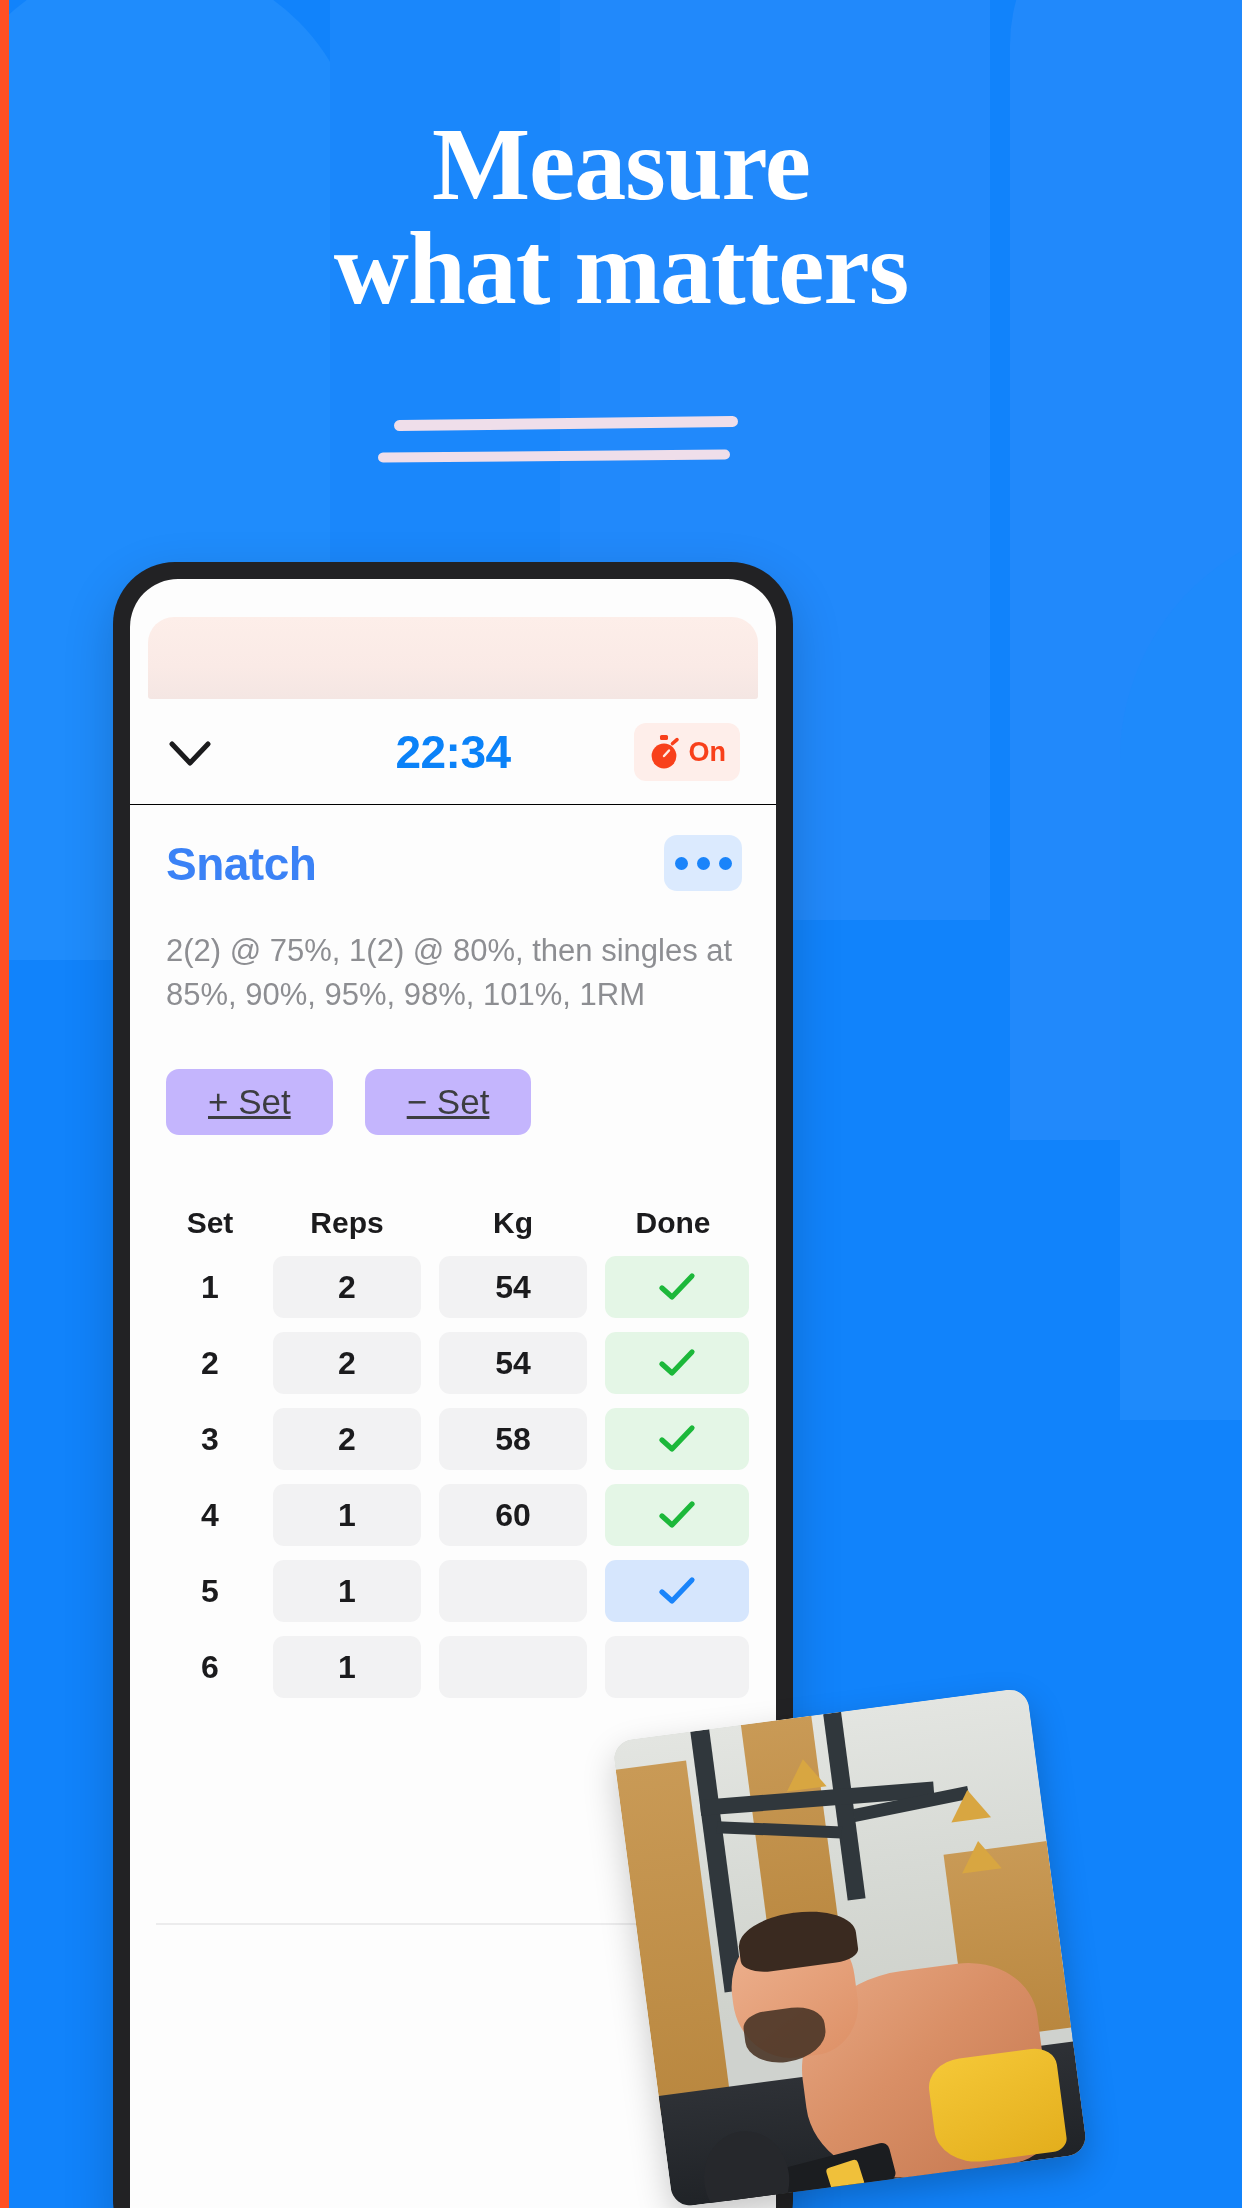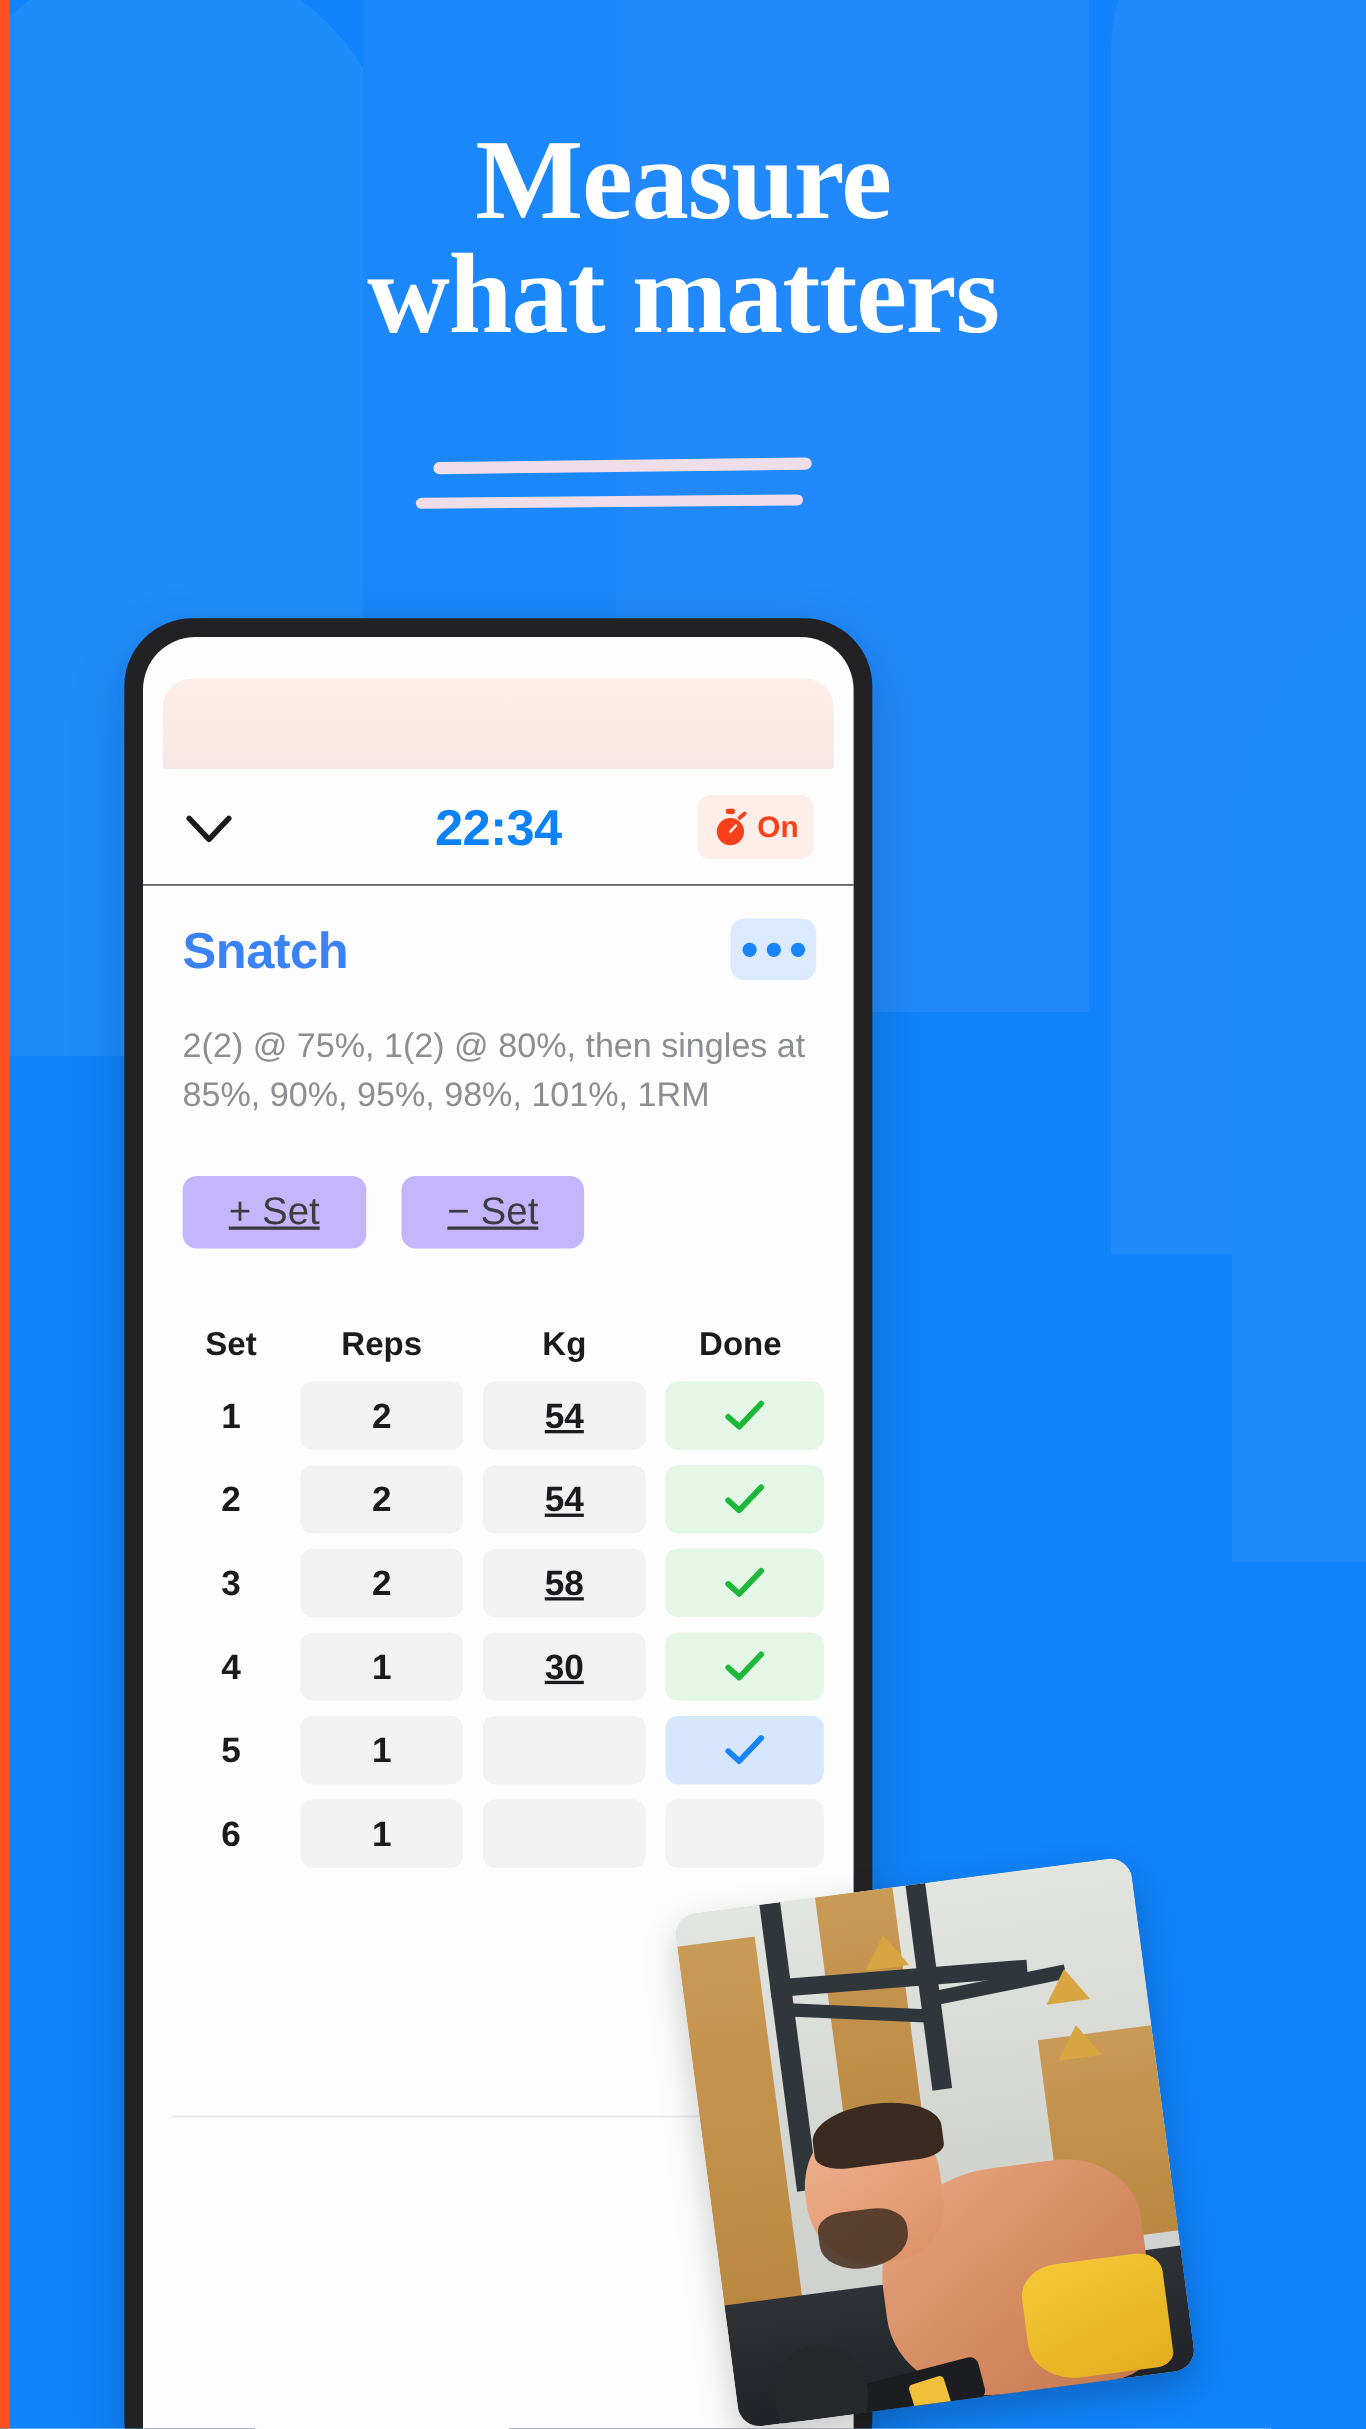--- a/index.html
+++ b/index.html
@@ -231,21 +231,21 @@
   .cell-box{
     height:62px;
     border-radius:11px;
     background:#f2f2f3;
     display:flex; align-items:center; justify-content:center;
     font-size:32px;
     font-weight:bold;
     color:#1b1b1d;
   }
   .cell-reps{ width:148px; margin:0 9px; }
-  .cell-kg{ width:148px; margin:0 9px;text-decoration:underline; }
+  .cell-kg{ width:148px; margin:0 9px; }
   .cell-done{
     width:144px; height:62px;
     margin-left:9px;
     border-radius:11px;
     background:#e4f6e6;
     display:flex; align-items:center; justify-content:center;
   }
   .cell-done.active{ background:#d6e6fd; }
   .cell-done.blank{ background:#f2f2f3; }
   .tick{ width:38px; height:30px; display:block; }
@@ -470,21 +470,21 @@
               <div class="cell-box cell-kg">58</div>
               <div class="cell-done">
                 <svg class="tick" viewBox="0 0 38 30">
                   <path d="M4 16 L14 25 L34 4" fill="none" stroke="#1cb83a" stroke-width="5.2" stroke-linecap="round" stroke-linejoin="round"></path>
                 </svg>
               </div>
             </div>
             <div class="tbl-row">
               <div class="cell-set">4</div>
               <div class="cell-box cell-reps">1</div>
-              <div class="cell-box cell-kg">30</div>
+              <div class="cell-box cell-kg">60</div>
               <div class="cell-done">
                 <svg class="tick" viewBox="0 0 38 30">
                   <path d="M4 16 L14 25 L34 4" fill="none" stroke="#1cb83a" stroke-width="5.2" stroke-linecap="round" stroke-linejoin="round"></path>
                 </svg>
               </div>
             </div>
             <div class="tbl-row">
               <div class="cell-set">5</div>
               <div class="cell-box cell-reps">1</div>
               <div class="cell-box cell-kg"></div>

